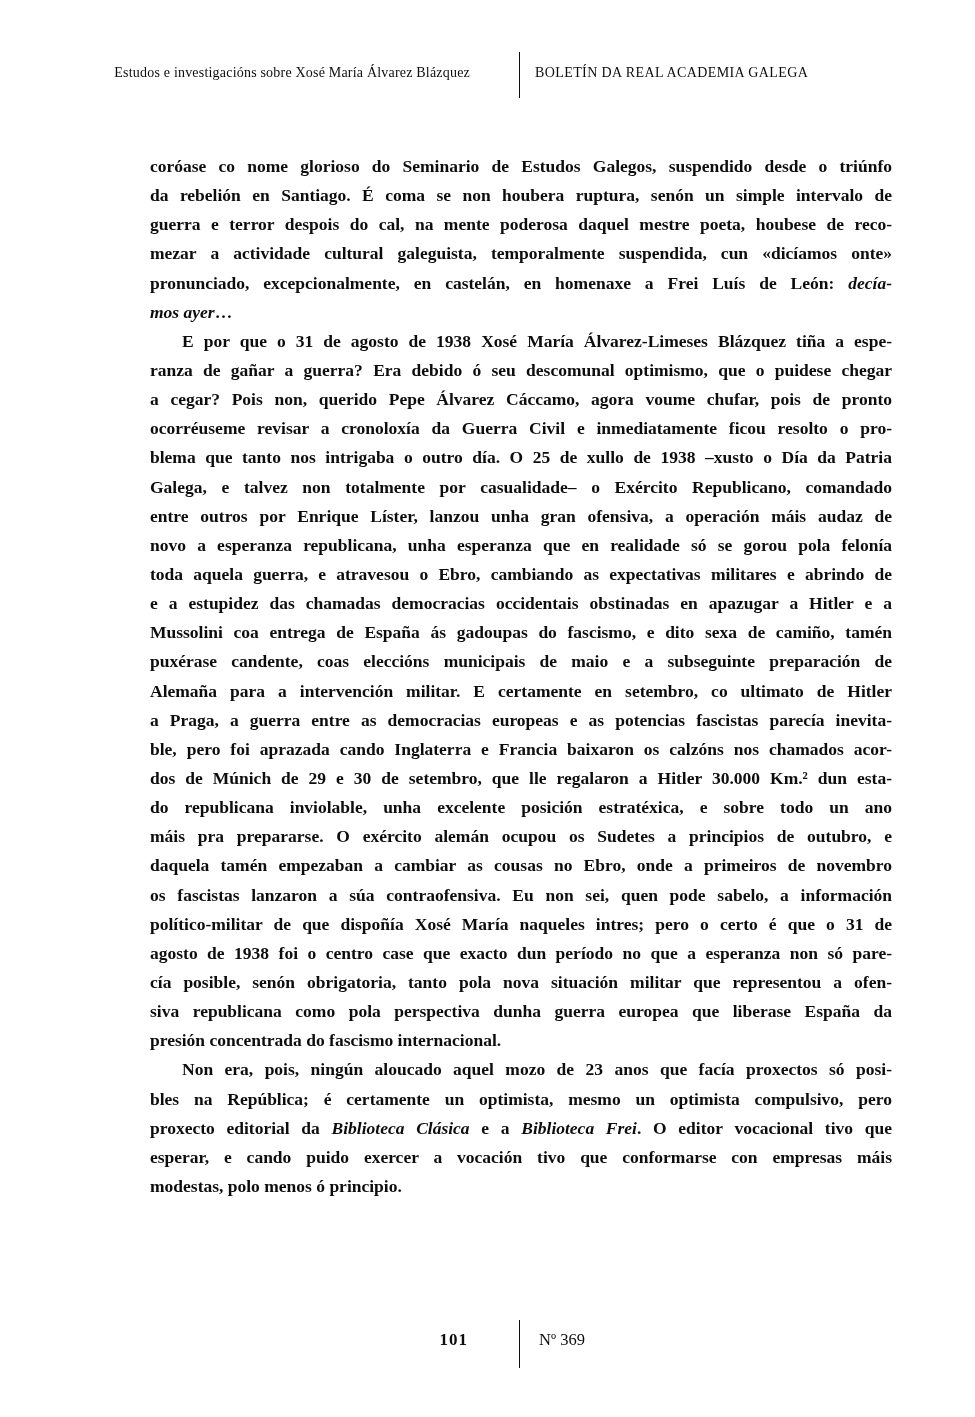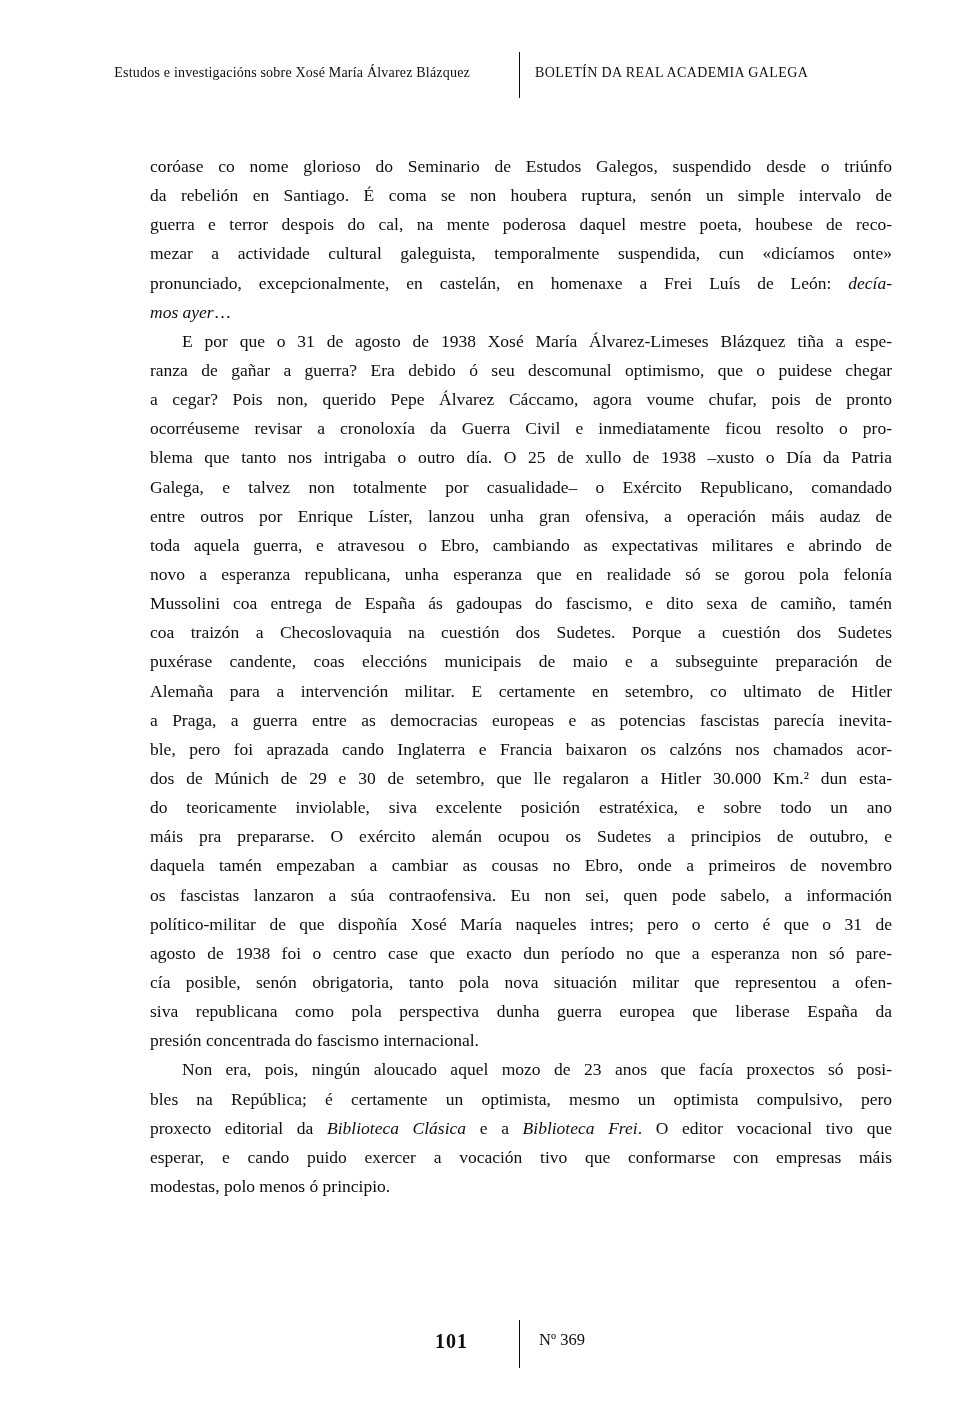--- a/index.html
+++ b/index.html
@@ -51,34 +51,35 @@
     font-size: 17.5px;
   }
   .paragraph { margin: 0; }
   .line {
     height: 29.15px;
     line-height: 29.15px;
     overflow: hidden;
     text-align: justify;
     text-align-last: justify;
     white-space: normal;
+    font-weight: bold;
   }
   .line.last {
     text-align: right;
     text-align-last: left;
   }
   .line.indent { text-indent: 32px; }
   .line i { font-style: italic; }
 
   
   .footer-page-number {
     position: absolute;
     top: 1330px;
     right: 507px;
-    font-size: 20px;
+    font-size: 17px;
     font-weight: 700;
     letter-spacing: 1px;
     white-space: nowrap;
   }
   .footer-divider {
     position: absolute;
     top: 1320px;
     left: 487px;
     width: 1px;
     height: 48px;
@@ -114,30 +115,30 @@
         <div class="line last"><i>mos ayer</i>…</div>
       </div>
       <div class="paragraph">
         <div class="line indent">E por que o 31 de agosto de 1938 Xosé María Álvarez-Limeses Blázquez tiña a espe-</div>
         <div class="line">ranza de gañar a guerra? Era debido ó seu descomunal optimismo, que o puidese chegar</div>
         <div class="line">a cegar? Pois non, querido Pepe Álvarez Cáccamo, agora voume chufar, pois de pronto</div>
         <div class="line">ocorréuseme revisar a cronoloxía da Guerra Civil e inmediatamente ficou resolto o pro-</div>
         <div class="line">blema que tanto nos intrigaba o outro día. O 25 de xullo de 1938 –xusto o Día da Patria</div>
         <div class="line">Galega, e talvez non totalmente por casualidade– o Exército Republicano, comandado</div>
         <div class="line">entre outros por Enrique Líster, lanzou unha gran ofensiva, a operación máis audaz de</div>
+        <div class="line">novo a esperanza republicana, unha esperanza que en realidade só se gorou pola felonía</div>
         <div class="line">toda aquela guerra, e atravesou o Ebro, cambiando as expectativas militares e abrindo de</div>
-        <div class="line">novo a esperanza republicana, unha esperanza que en realidade só se gorou pola felonía</div>
+        <div class="line">e a estupidez das chamadas democracias occidentais obstinadas en apazugar a Hitler e a</div>
         <div class="line">Mussolini coa entrega de España ás gadoupas do fascismo, e dito sexa de camiño, tamén</div>
-        <div class="line">coa traizón a Checoslovaquia na cuestión dos Sudetes. Porque a cuestión dos Sudetes</div>
         <div class="line">puxérase candente, coas eleccións municipais de maio e a subseguinte preparación de</div>
         <div class="line">Alemaña para a intervención militar. E certamente en setembro, co ultimato de Hitler</div>
         <div class="line">a Praga, a guerra entre as democracias europeas e as potencias fascistas parecía inevita-</div>
         <div class="line">ble, pero foi aprazada cando Inglaterra e Francia baixaron os calzóns nos chamados acor-</div>
         <div class="line">dos de Múnich de 29 e 30 de setembro, que lle regalaron a Hitler 30.000 Km.² dun esta-</div>
-        <div class="line">do teoricamente inviolable, siva excelente posición estratéxica, e sobre todo un ano</div>
+        <div class="line">do republicana inviolable, unha excelente posición estratéxica, e sobre todo un ano</div>
         <div class="line">máis pra prepararse. O exército alemán ocupou os Sudetes a principios de outubro, e</div>
         <div class="line">daquela tamén empezaban a cambiar as cousas no Ebro, onde a primeiros de novembro</div>
         <div class="line">os fascistas lanzaron a súa contraofensiva. Eu non sei, quen pode sabelo, a información</div>
         <div class="line">político-militar de que dispoñía Xosé María naqueles intres; pero o certo é que o 31 de</div>
         <div class="line">agosto de 1938 foi o centro case que exacto dun período no que a esperanza non só pare-</div>
         <div class="line">cía posible, senón obrigatoria, tanto pola nova situación militar que representou a ofen-</div>
         <div class="line">siva republicana como pola perspectiva dunha guerra europea que liberase España da</div>
         <div class="line last">presión concentrada do fascismo internacional.</div>
       </div>
       <div class="paragraph">

